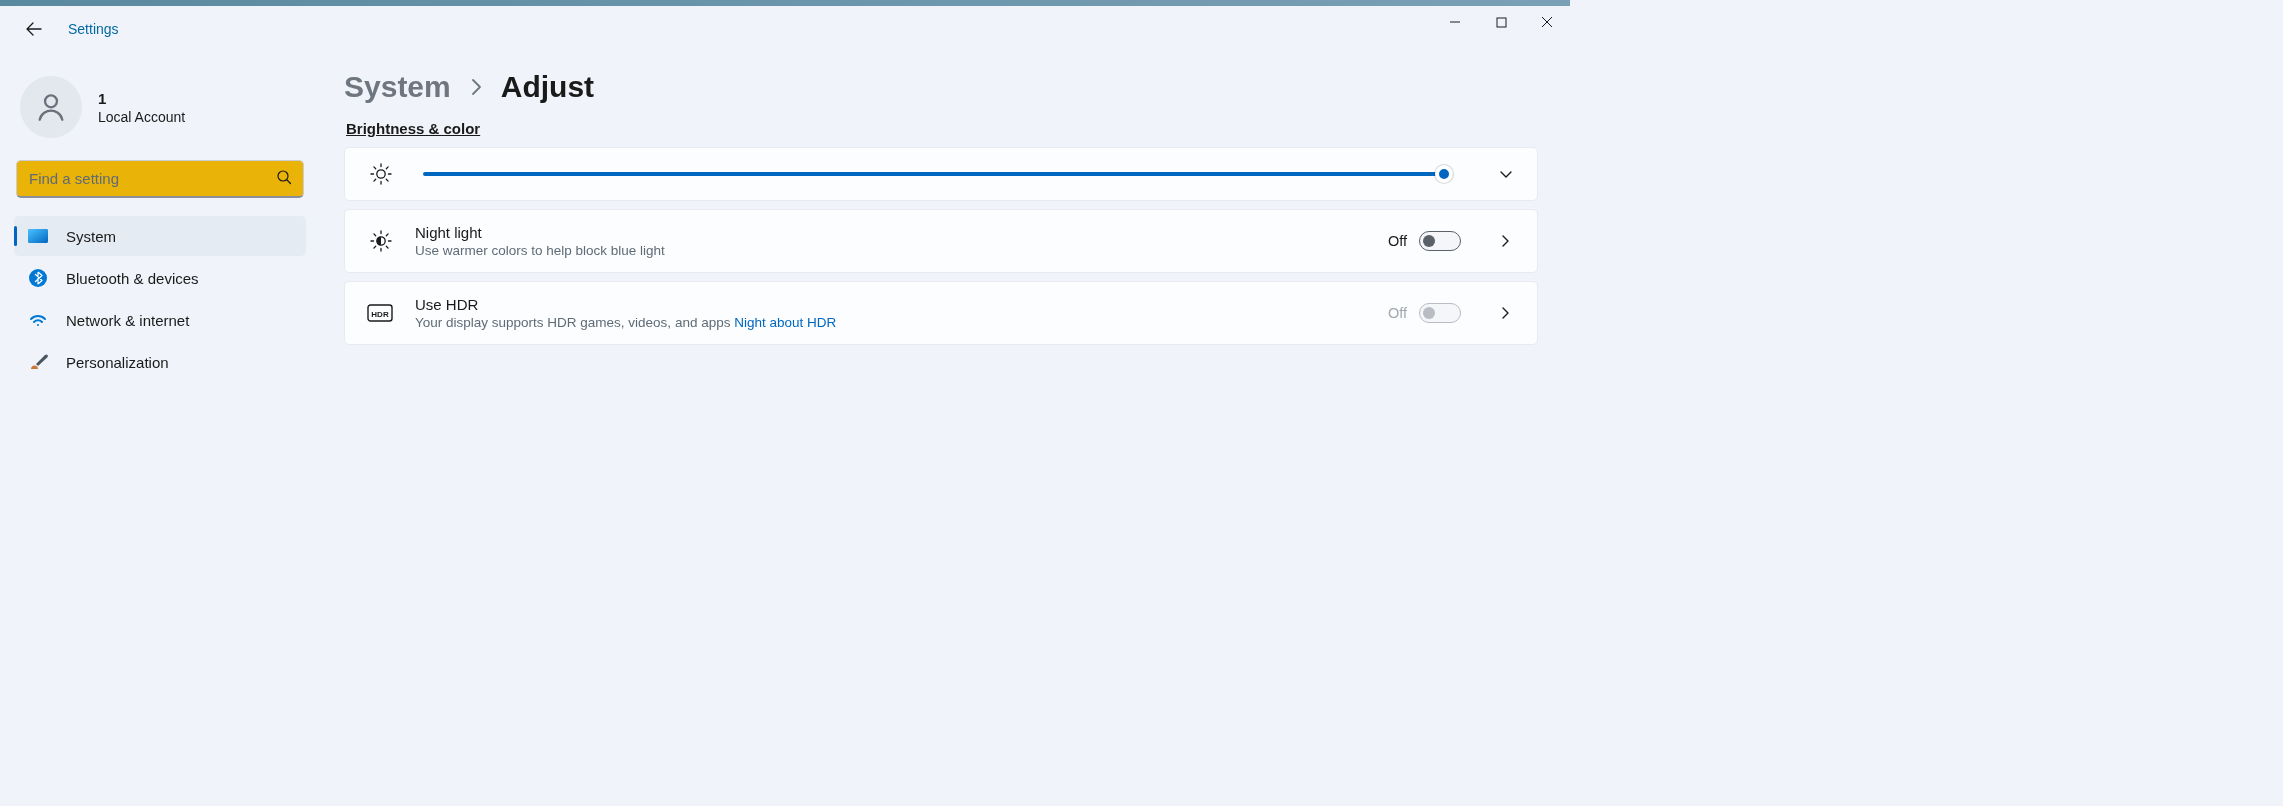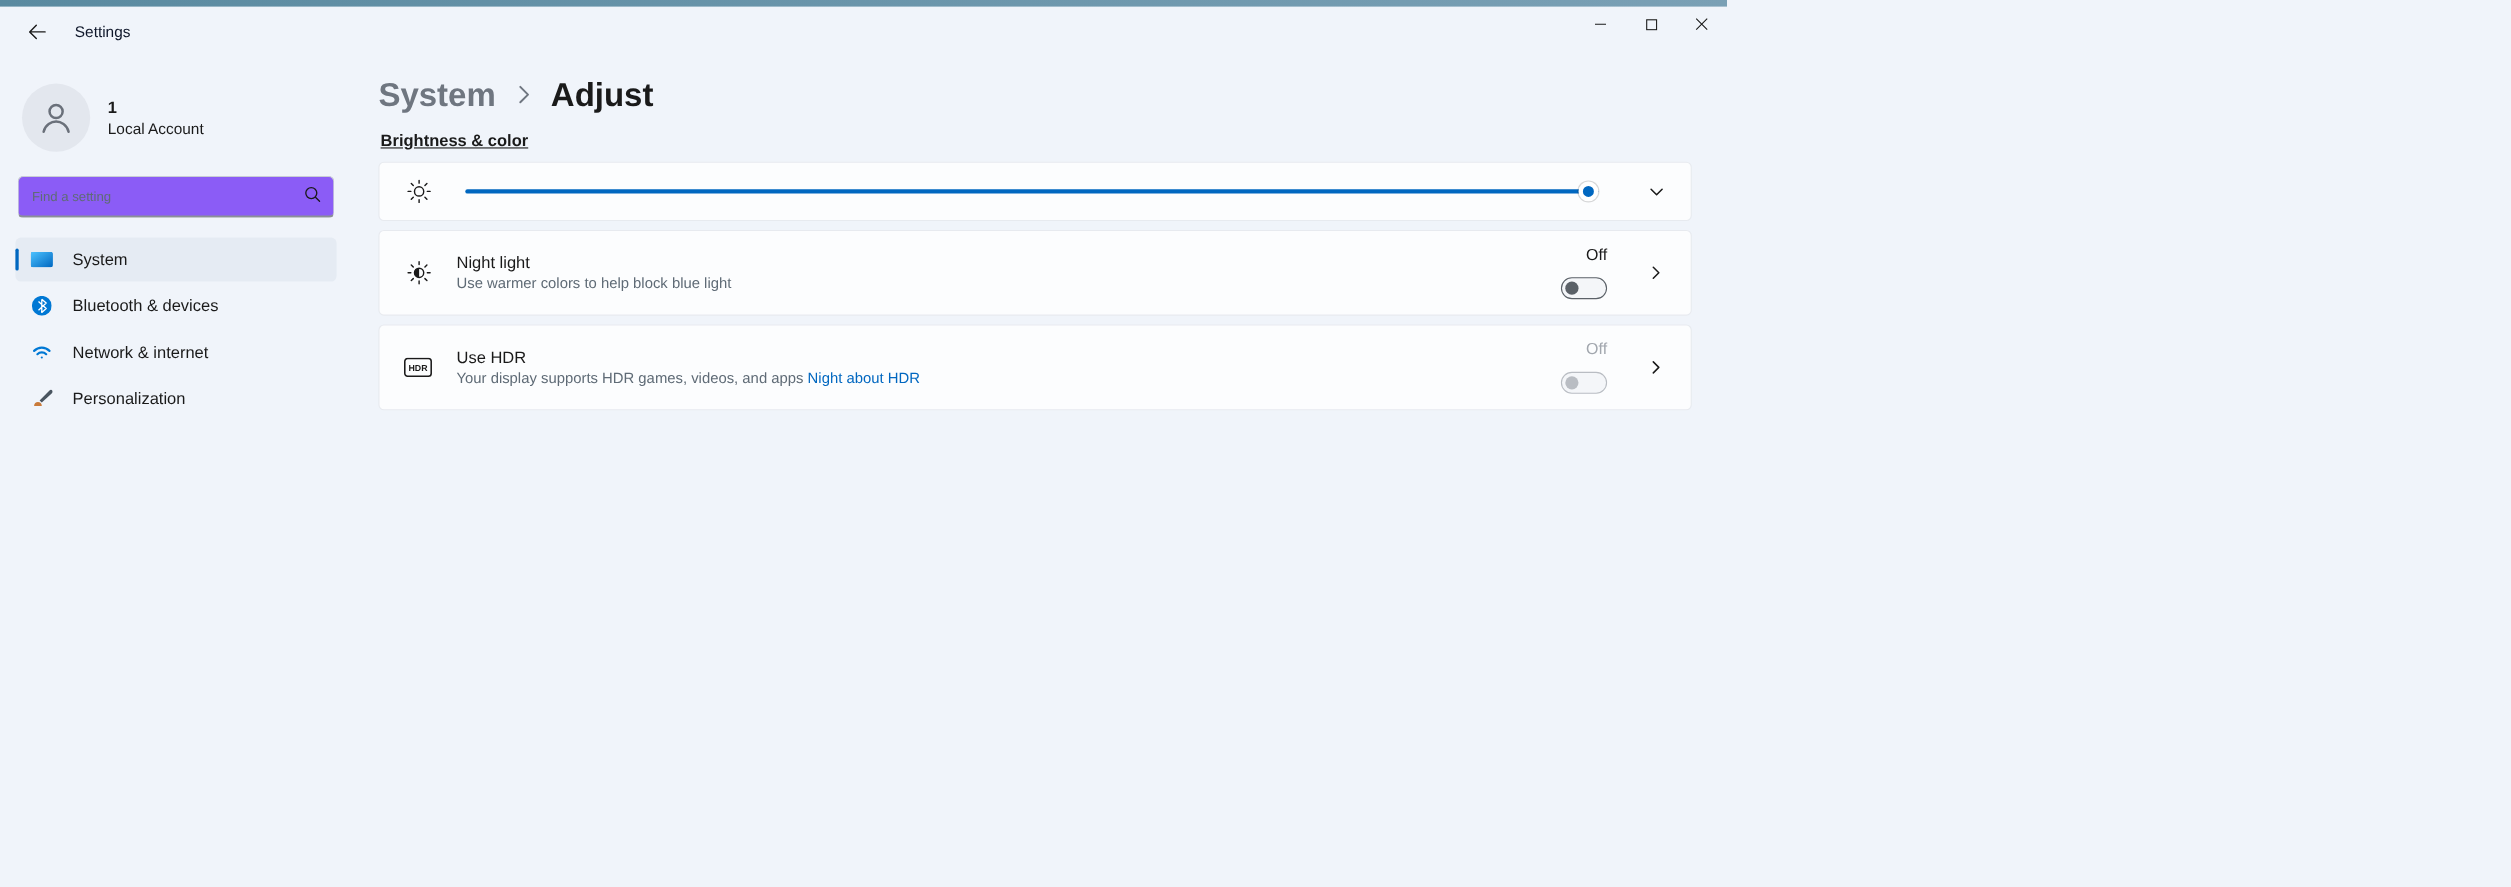--- a/index.html
+++ b/index.html
@@ -24,21 +24,21 @@
   }
   .back-btn {
     width: 32px; height: 32px;
     display: flex; align-items: center; justify-content: center;
     margin-left: 10px;
     border-radius: 4px;
   }
   .app-title {
     font-size: 14px;
     margin-left: 18px;
-    color: #0f172a;
+    color: #0369a1;
   }
   .window-controls {
     position: absolute;
     right: 0; top: 0;
     display: flex;
   }
   .win-ctrl {
     width: 46px; height: 32px;
     display: flex; align-items: center; justify-content: center;
   }
@@ -68,24 +68,24 @@
   .profile-text .p-sub  { font-size: 14px; color: #1a1a1a; margin-top: 2px; }
   .search {
     position: relative;
     margin: 4px 2px 18px 2px;
   }
   .search input {
     width: 100%;
     height: 38px;
     border: 1px solid #c9cdd4;
     border-bottom: 2px solid #8a8f98;
-    background: #8b5cf6;
+    background: #eab308;
     border-radius: 5px;
     padding: 0 64px 0 12px;
-    font-size: 12px;
+    font-size: 15px;
     font-family: inherit;
     color: #1a1a1a;
   }
   .search input::placeholder { color: #5f6b76; }
   .search .sicon {
     position: absolute;
     right: 12px; top: 50%; transform: translateY(-50%);
   }
   .nav { display: flex; flex-direction: column; gap: 2px; }
   .nav-item {
@@ -169,21 +169,21 @@
   }
   .slider-thumb {
     position: absolute;
     right: 0;
     width: 18px; height: 18px;
     background: #0067c0;
     border: 4px solid #fff;
     box-shadow: 0 0 0 1px rgba(0,0,0,0.15);
     border-radius: 50%;
   }
-  .toggle-wrap { display:flex; align-items:flex-end; gap:12px;flex-direction:column; }
+  .toggle-wrap { display:flex; align-items:center; gap:12px; }
   .toggle-label { font-size: 14.5px; color: #1a1a1a; }
   .toggle-label.disabled { color: #a2a7ae; }
   .toggle {
     width: 42px; height: 20px;
     border: 1px solid #5b6168;
     border-radius: 20px;
     background: #f4f6f9;
     position: relative;
   }
   .toggle.disabled { border-color: #b9bdc3; }

